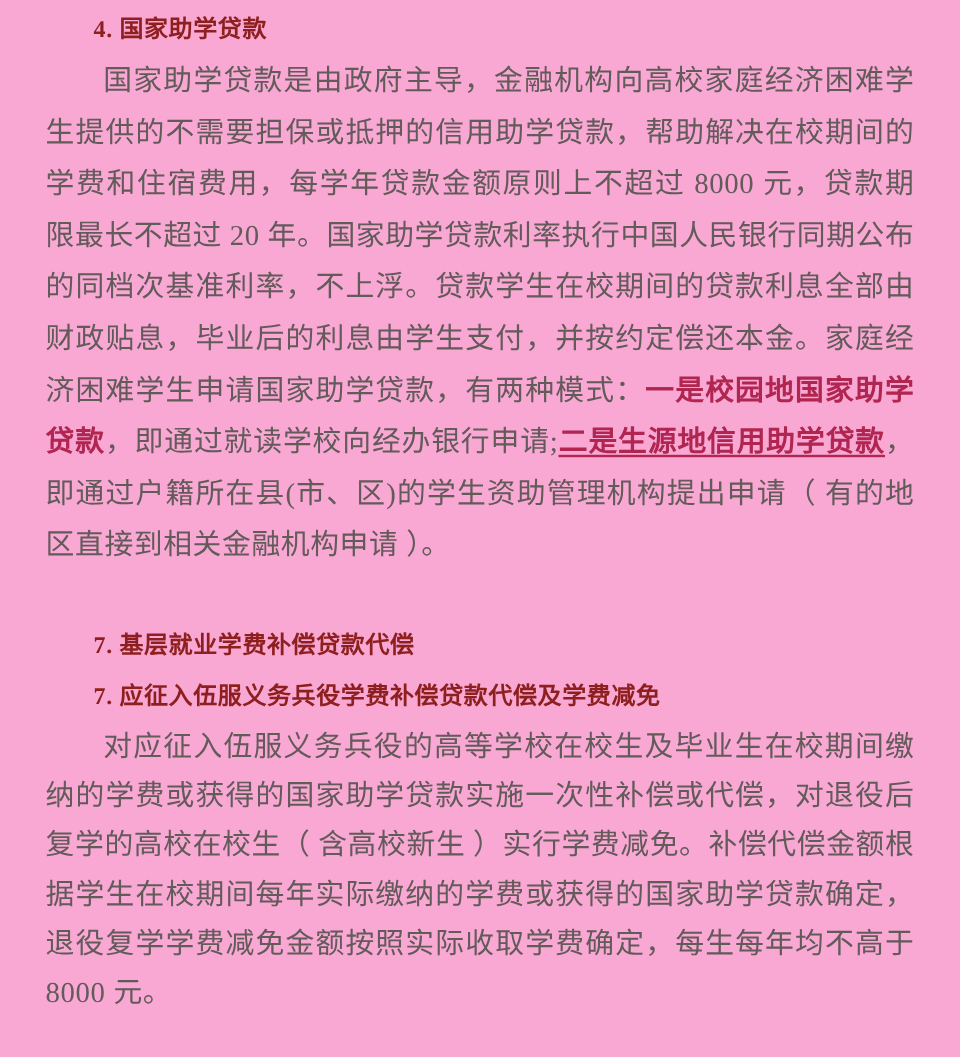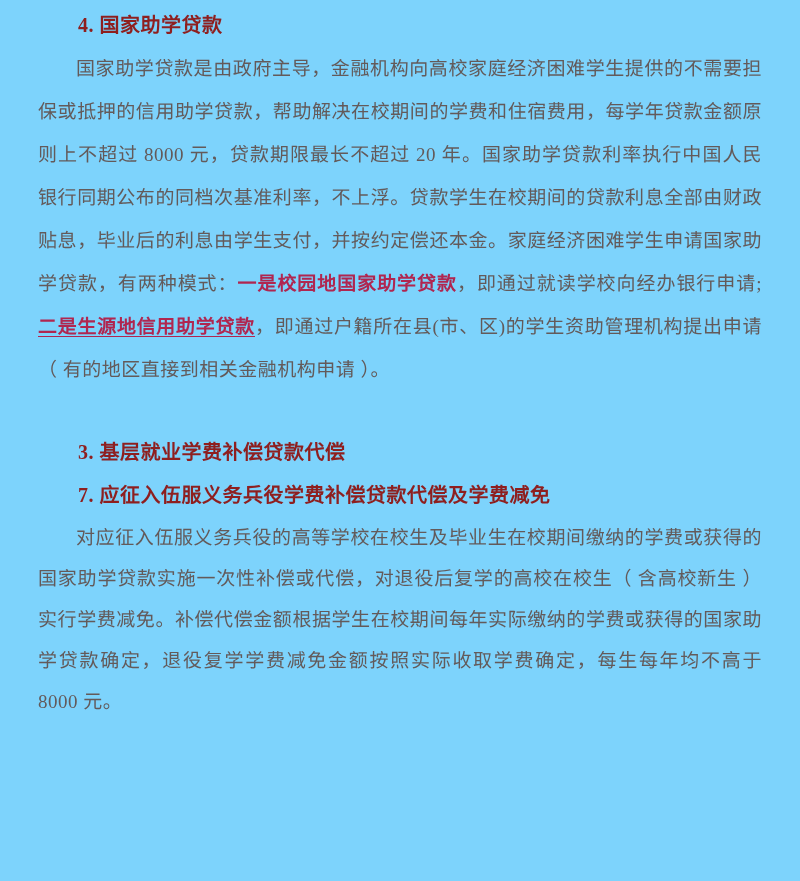--- a/index.html
+++ b/index.html
@@ -7,32 +7,32 @@
     width: 800px;
     height: 881px;
     background: #ffffff;
     overflow: hidden;
     font-family: "Liberation Serif", "DejaVu Serif", serif;
   }
   .doc {
     width: 800px;
     height: 881px;
     padding: 4px 38px 0 38px;
-    background: #7dd3fc;
+    background: #f9a8d4;
   }
   h3.sec-heading {
     font-size: 20px;
     font-weight: bold;
     color: #8e1f1f;
     line-height: 43px;
     text-indent: 2em;
     letter-spacing: 0.5px;
   }
   p.sec-para {
-    font-size: 19px;
+    font-size: 24px;
     color: #635a5a;
     text-align: justify;
     text-indent: 2em;
     letter-spacing: 0.5px;
   }
   #para-4 { line-height: 43px; }
   #para-5 { line-height: 42px; }
   #para-6 { line-height: 41px; }
   .hl {
     color: #b02650;
@@ -54,21 +54,21 @@
 <div class="doc">
 
   <section>
     <h3 class="sec-heading">4. 国家助学贷款</h3>
     <p class="sec-para" id="para-4"><span>国家助学贷款是由政府主导，金融机构向高校家庭经济困难学生提供的不需要担保或抵押的信用助学贷款，帮助解决在校期间的学费和住宿费用，每学年贷款金额原则上不超过 8000 元，贷款期限最长不超过 20 年。国家助学贷款利率执行中国人民银行同期公布的同档次基准利率，不上浮。贷款学生在校期间的贷款利息全部由财政贴息，毕业后的利息由学生支付，并按约定偿还本金。家庭经济困难学生申请国家助学贷款，有两种模式：</span><span class="hl">一是校园地国家助学贷款</span><span>，即通过就读学校向经办银行申请;</span><span class="hl-underline">二是生源地信用助学贷款</span><span>，即通过户籍所在县(市、区)的学生资助管理机构提出申请（ 有的地区直接到相关金融机构申请 ）。</span></p>
   </section>
 
   <div class="section-spacer"></div>
 
   <section>
-    <h3 class="sec-heading">3. 基层就业学费补偿贷款代偿</h3>
+    <h3 class="sec-heading">7. 基层就业学费补偿贷款代偿</h3>
   </section>
 
   <section>
     <h3 class="sec-heading">7. 应征入伍服义务兵役学费补偿贷款代偿及学费减免</h3>
     <p class="sec-para" id="para-6"><span>对应征入伍服义务兵役的高等学校在校生及毕业生在校期间缴纳的学费或获得的国家助学贷款实施一次性补偿或代偿，对退役后复学的高校在校生（ 含高校新生 ）实行学费减免。补偿代偿金额根据学生在校期间每年实际缴纳的学费或获得的国家助学贷款确定，退役复学学费减免金额按照实际收取学费确定，每生每年均不高于 8000 元。</span></p>
   </section>
 
 </div>
 
 </body></html>

